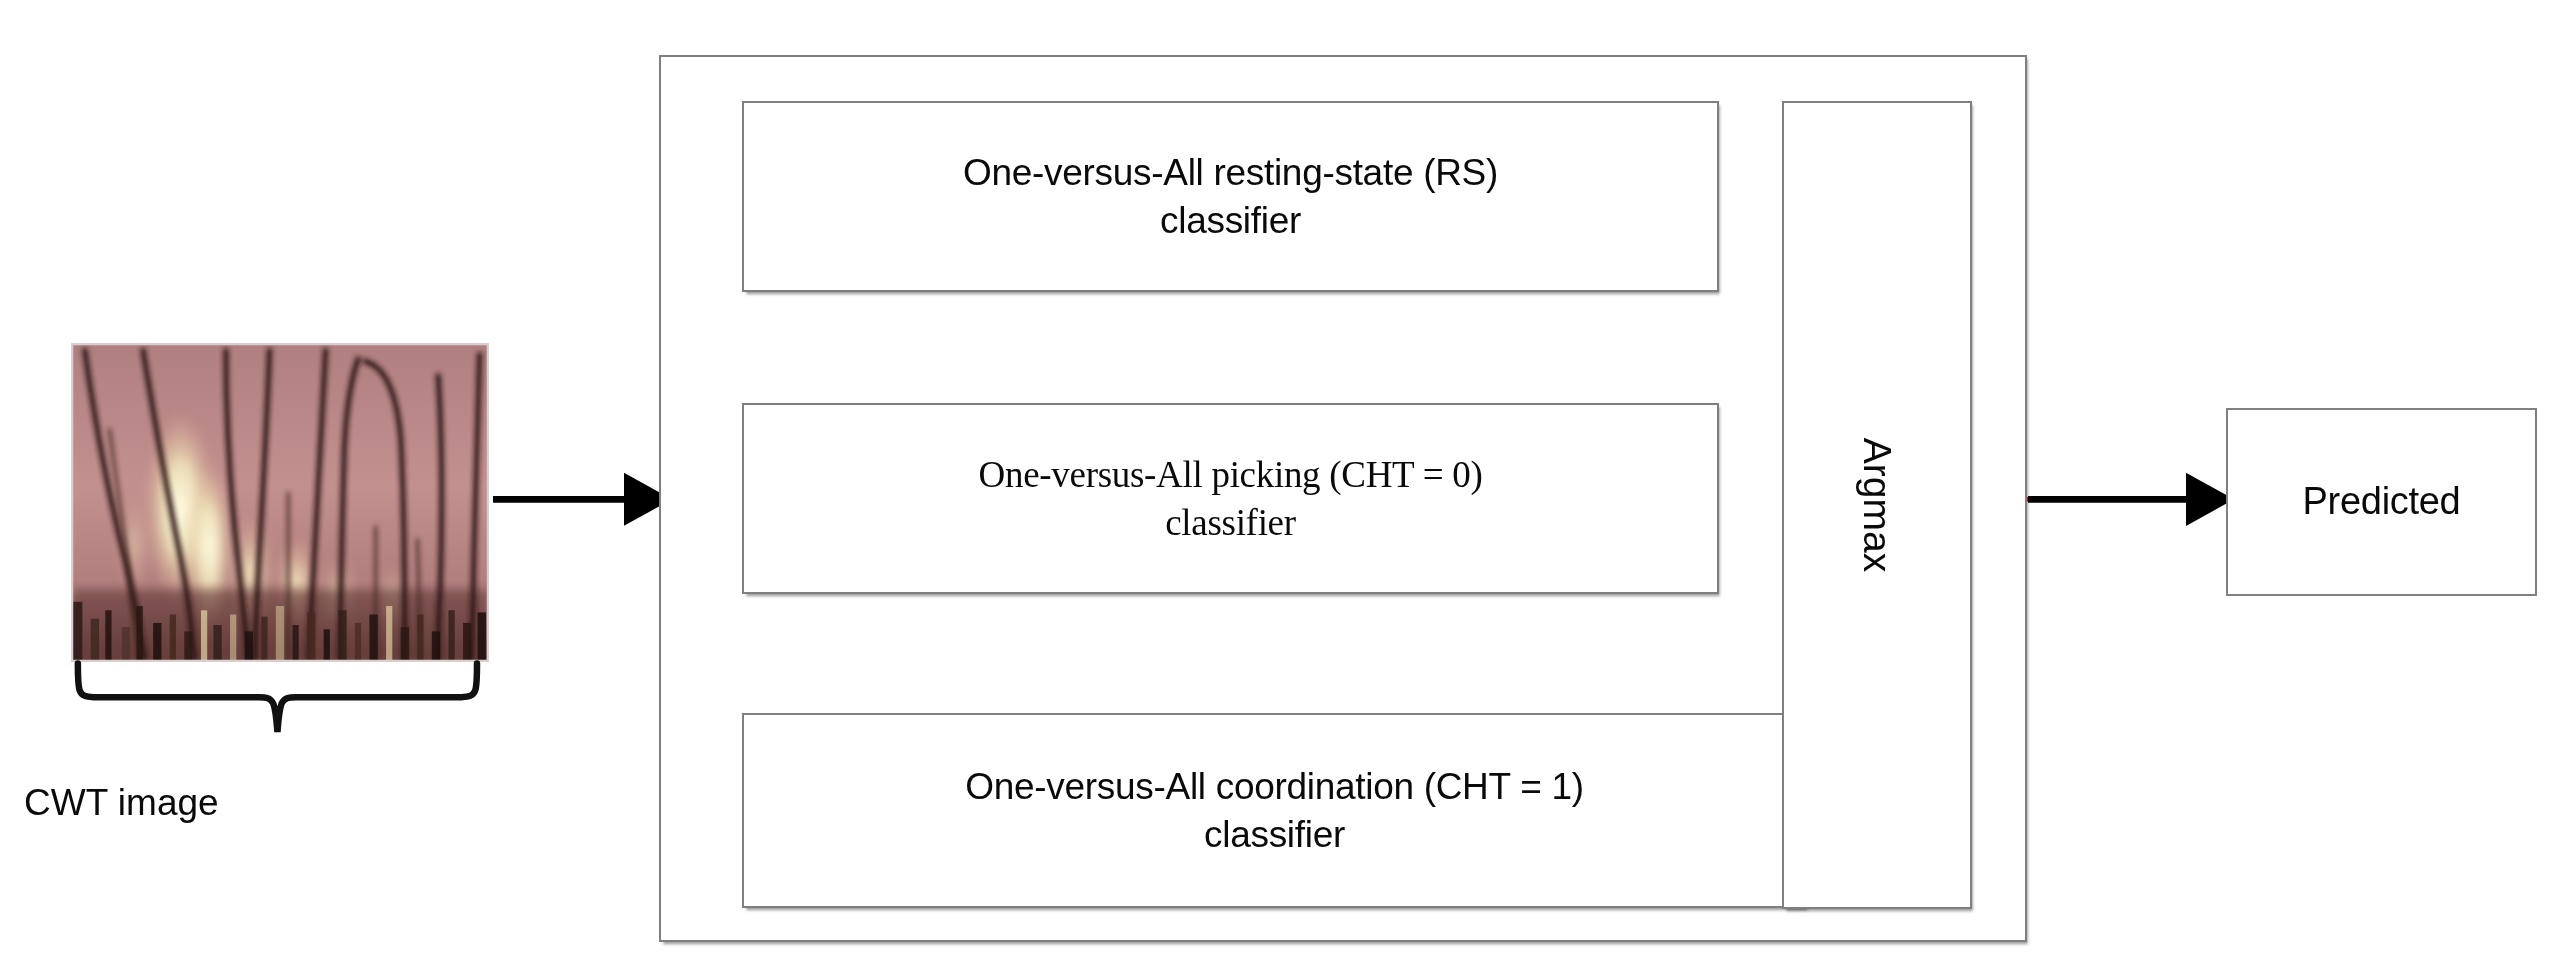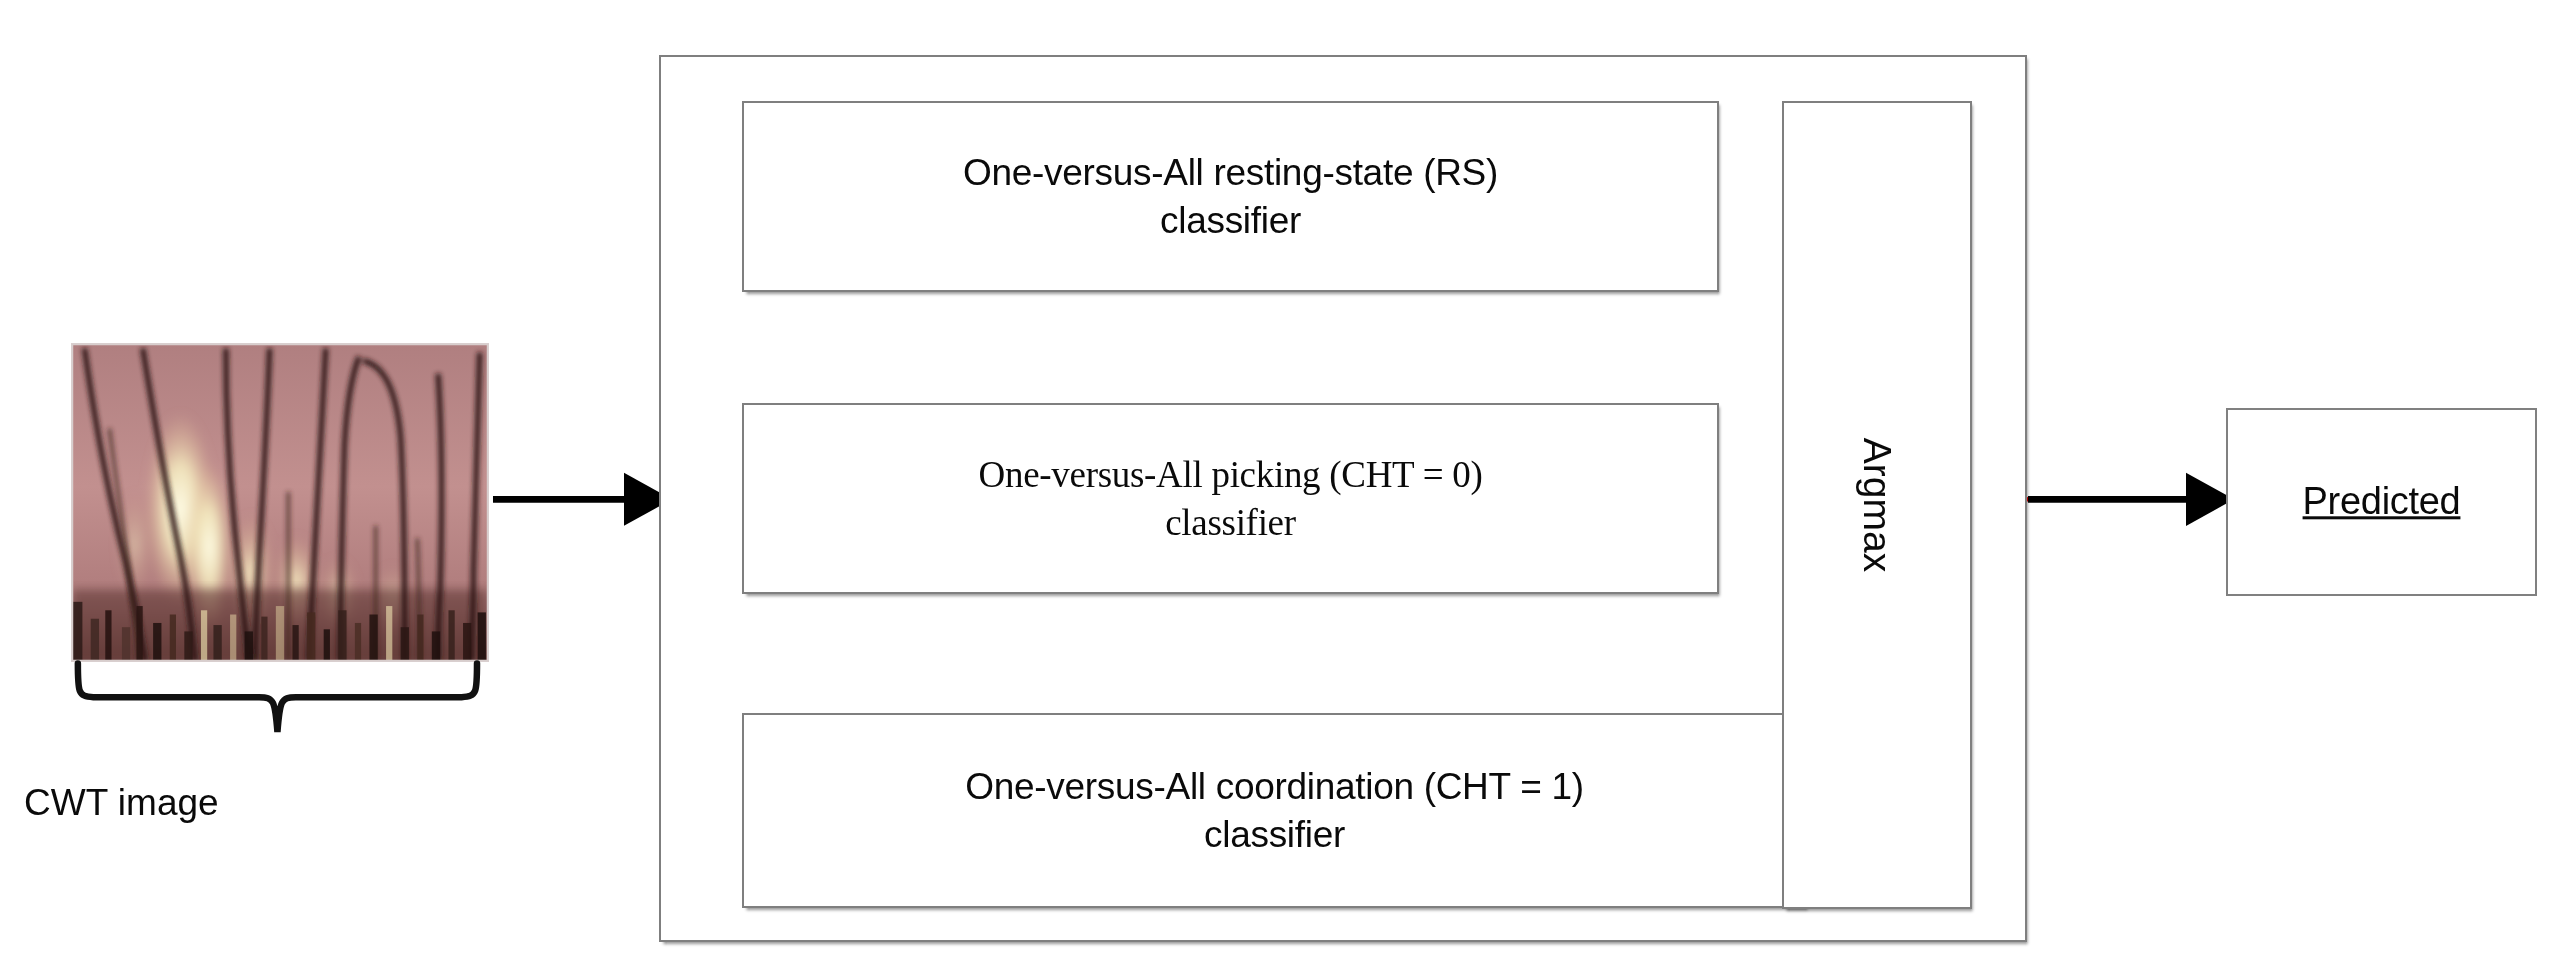--- a/index.html
+++ b/index.html
@@ -25,21 +25,21 @@
   #clf-box-3{left:742px;top:701px;width:1065px;height:195px;}
 
   #argmax-box{left:1782px;top:89px;width:190px;height:808px;}
   #argmax-label{position:absolute;left:50%;top:50%;
       transform:translate(-50%,-50%) rotate(90deg);
       transform-origin:center center;white-space:nowrap;
       font-size:39px;color:#0a0a0a;}
 
   #predicted-label-box{left:2226px;top:396px;width:311px;height:188px;
       border:2.4px solid #808080;box-shadow:none;}
-  #predicted-label-box .boxtext{font-size:38px;line-height:1.30;text-decoration:underline;}
+  #predicted-label-box .boxtext{font-size:38px;line-height:1.30;}
 
   
   #cwt-image{position:absolute;left:71px;top:331px;width:418px;height:319px;
              overflow:hidden;background:#c08d8d;
              border:0.6px solid #d9cfcf;box-sizing:border-box;}
   #cwt-image svg{display:block;width:100%;height:100%;}
 
   #cwt-caption{position:absolute;left:24px;top:770px;width:533px;text-align:left;
                font-size:37px;color:#0a0a0a;}
 

